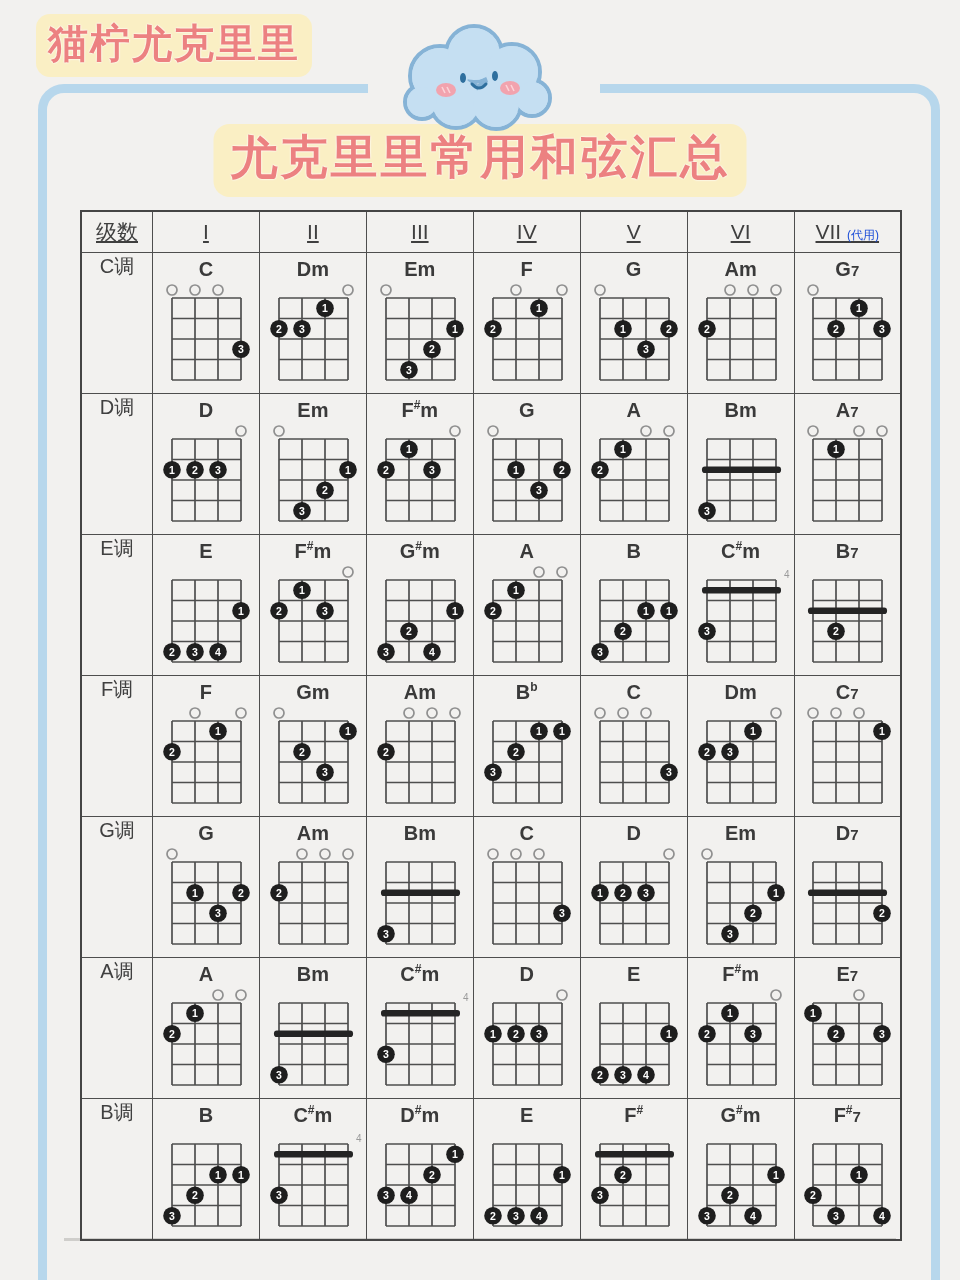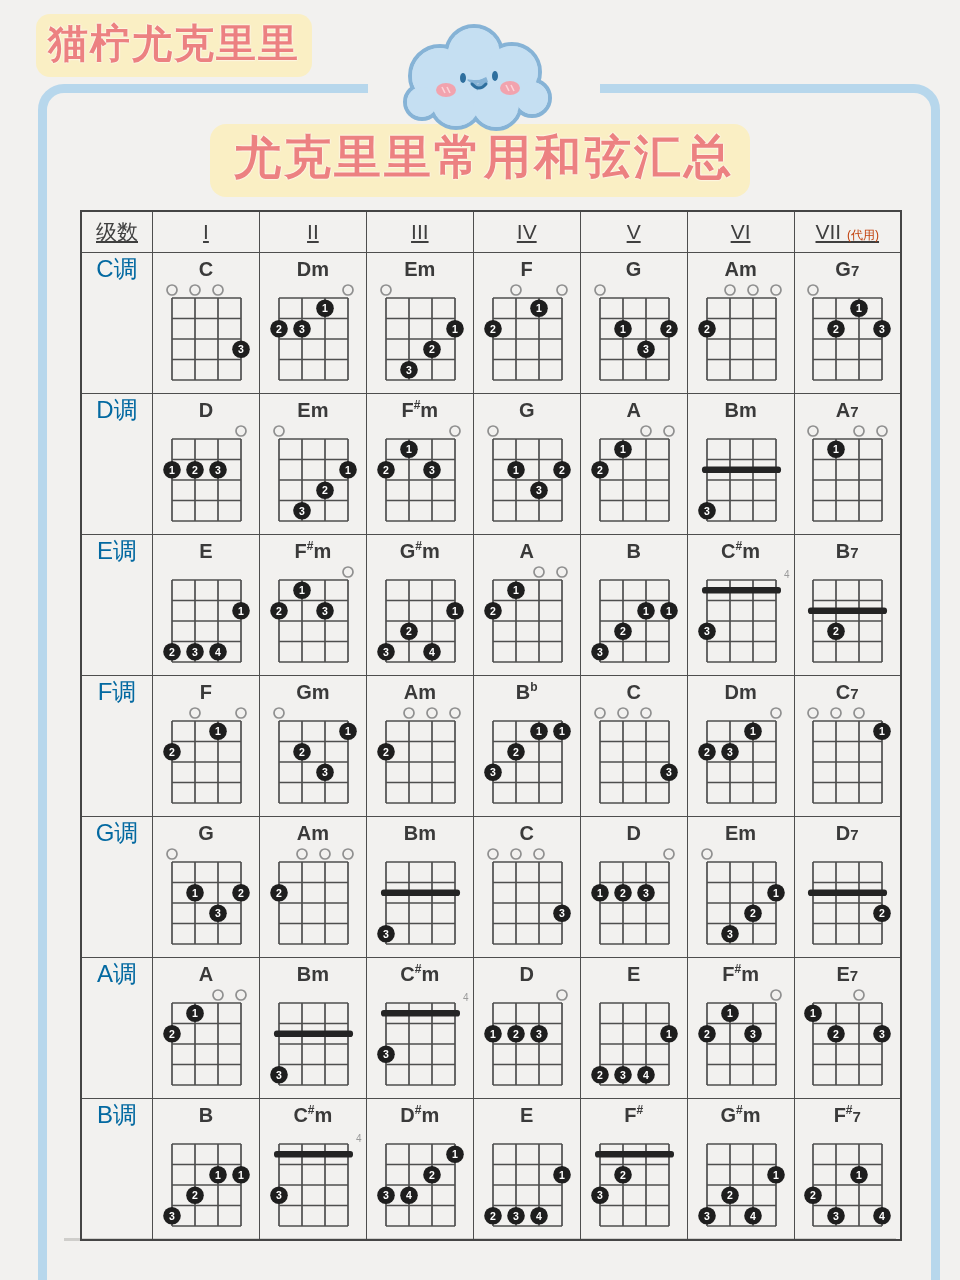--- a/index.html
+++ b/index.html
@@ -12,33 +12,33 @@
   .frame-gap{position:absolute;left:368px;top:72px;width:232px;height:34px;background:#f2f1ef;z-index:2;}
   .bottom-rule{position:absolute;left:64px;top:1238px;width:832px;height:3px;background:#cfcecb;z-index:2;}
 
   
   .brand{position:absolute;left:36px;top:14px;z-index:4;
          font-size:40px;font-weight:bold;color:#ec8181;letter-spacing:2px;
          background:#faefc4;padding:2px 12px 6px 12px;border-radius:14px;
          text-shadow:0 0 2px #fff,0 0 2px #fff;}
   .main-title{position:absolute;left:50%;top:124px;transform:translateX(-50%);z-index:4;
          font-size:47px;font-weight:bold;color:#ec8181;letter-spacing:3px;white-space:nowrap;
-         background:#faefc4;padding:2px 16px 8px 24px;border-radius:16px;
+         background:#faefc4;padding:2px 16px 8px 17px;border-radius:16px;
          text-shadow:0 0 2px #fff,0 0 2px #fff;}
   .cloud{position:absolute;left:378px;top:14px;width:196px;height:124px;z-index:5;}
 
   
   table.chords{position:absolute;left:80px;top:210px;z-index:3;border-collapse:collapse;table-layout:fixed;
          width:822px;background:transparent;}
   table.chords th,table.chords td{border:1.7px solid #4e4e4e;padding:0;text-align:center;vertical-align:top;}
   table.chords{border:2.5px solid #454545;}
   table.chords th{height:40px;vertical-align:middle;font-size:21px;font-weight:normal;color:#3f3f3f;text-decoration:underline;}
   th.deg{font-size:19px;}
-  th .note{font-size:12px;color:#c2410c;}
-  td.key{vertical-align:middle;font-size:24px;color:#0369a1;}
+  th .note{font-size:12px;color:#1d4ed8;}
+  td.key{vertical-align:middle;font-size:20px;color:#404040;}
   td.chord{height:140px;}
   .cname{height:24px;margin-top:4px;font-size:20px;font-weight:bold;color:#3a3a3a;line-height:24px;}
   .cname .sup{font-size:12px;position:relative;top:-8px;}
   .cname .sm{font-size:15px;}
   svg.diag{display:block;margin:0 auto;width:104px;height:104px;}
 </style>
 </head>
 <body>
 
 <div id="stage">

